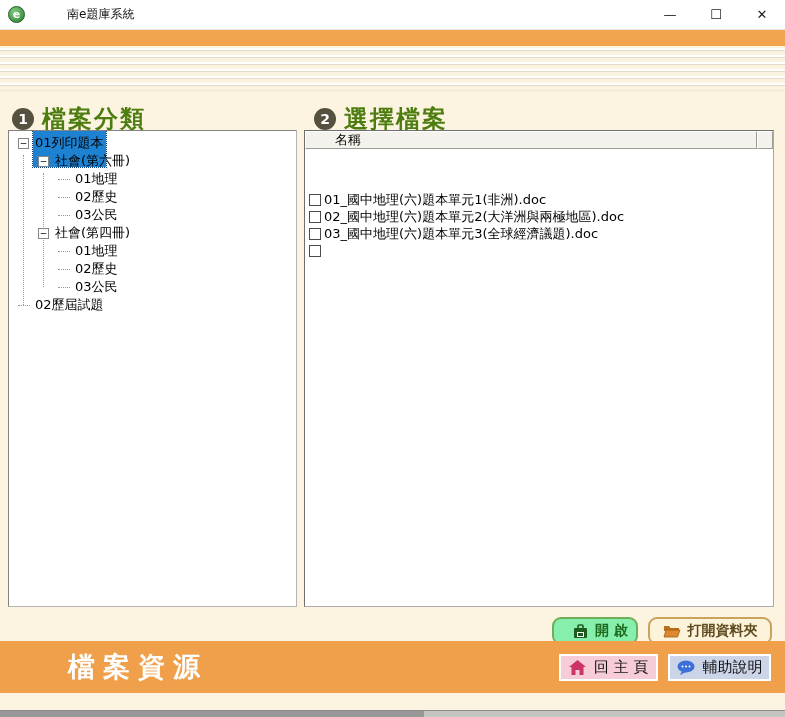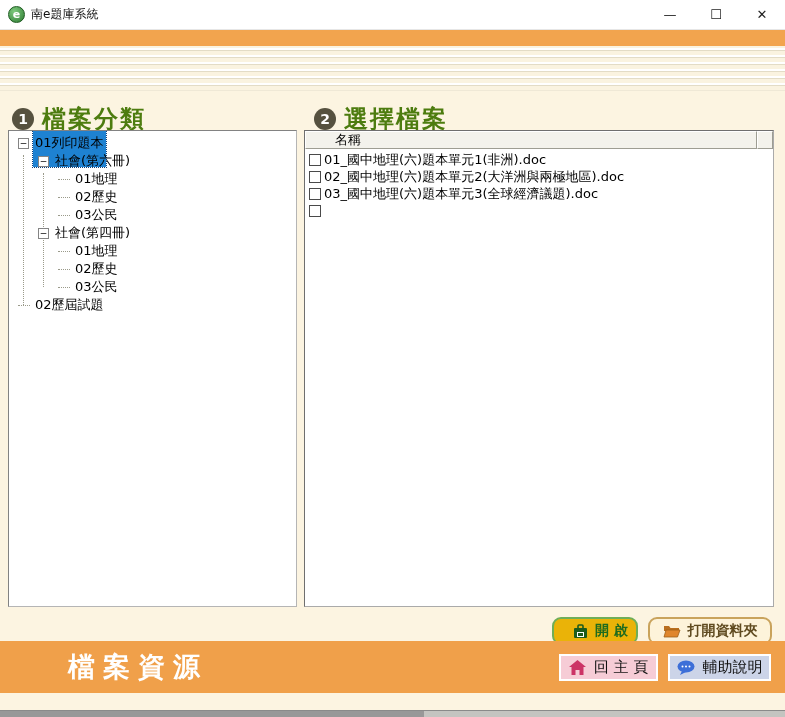--- a/index.html
+++ b/index.html
@@ -18,21 +18,21 @@
   }
   .app-icon {
     width:17px; height:17px; border-radius:50%;
     background:radial-gradient(circle at 35% 30%, #7ec97e, #2f7d33);
     border:1px solid #1d5a20;
     margin:0 6px 0 8px;
     color:#fff; font-size:11px; font-weight:bold;
     display:flex; align-items:center; justify-content:center;
     line-height:1;
   }
-  .title-text { font-size:12px; color:#111; }
+  .title-text { font-size:12px; color:#111;margin-left:36px; }
   .win-controls { margin-left:auto; display:flex; height:100%; }
   .win-btn {
     width:46px; height:100%; display:flex; align-items:center; justify-content:center;
     font-size:13px; color:#222; cursor:default;
   }
   
   .orange-band {
     position:absolute; left:0; top:30px; width:785px; height:16px;
     background:#f2a44e;
   }
@@ -105,40 +105,40 @@
   }
   .list-header { display:flex; height:18px; flex:0 0 18px; }
   .col-header {
     background:#f3f2ec;
     border-right:1px solid #9d9d93; border-bottom:1px solid #9d9d93;
     border-top:1px solid #ffffff; border-left:1px solid #ffffff;
     font-size:13px; color:#000; padding:0 4px; line-height:16px;
   }
   .col-header.main { flex:1 1 auto;padding-left:29px; }
   .col-header.stub { flex:0 0 16px; }
-  .list-rows { padding-top:2px; }
+  .list-rows { padding-top:2px;margin-top:40px; }
   .file-row {
     height:17px; display:flex; align-items:center;
     font-size:13px; color:#000; white-space:nowrap;
   }
   .checkbox {
     width:12px; height:12px; flex:0 0 12px;
     border:1px solid #4a4a4a; background:#fff;
     margin:0 3px 0 4px;
   }
   
   .action-row { position:absolute; top:526px; right:13px; display:flex; gap:10px; }
   .btn {
     display:flex; align-items:center; justify-content:center; gap:7px;
     height:28px; border-radius:9px;
     font-size:14px; font-weight:bold; cursor:pointer;
   }
   .btn-open {
     width:86px;
-    background:#eab308; border:2px solid #6fae58; color:#1e6b1e;padding-left:11px;
+    background:#86efac; border:2px solid #6fae58; color:#1e6b1e;padding-left:11px;
   }
   .btn-folder {
     width:124px;
     background:#fdf3da; border:2px solid #c9a35c; color:#5f4a1f;
   }
   .icon-svg { display:block; }
   
   .footer {
     position:absolute; left:0; top:641px; width:785px; height:52px;
     background:#f0a04a; display:flex; align-items:center;

